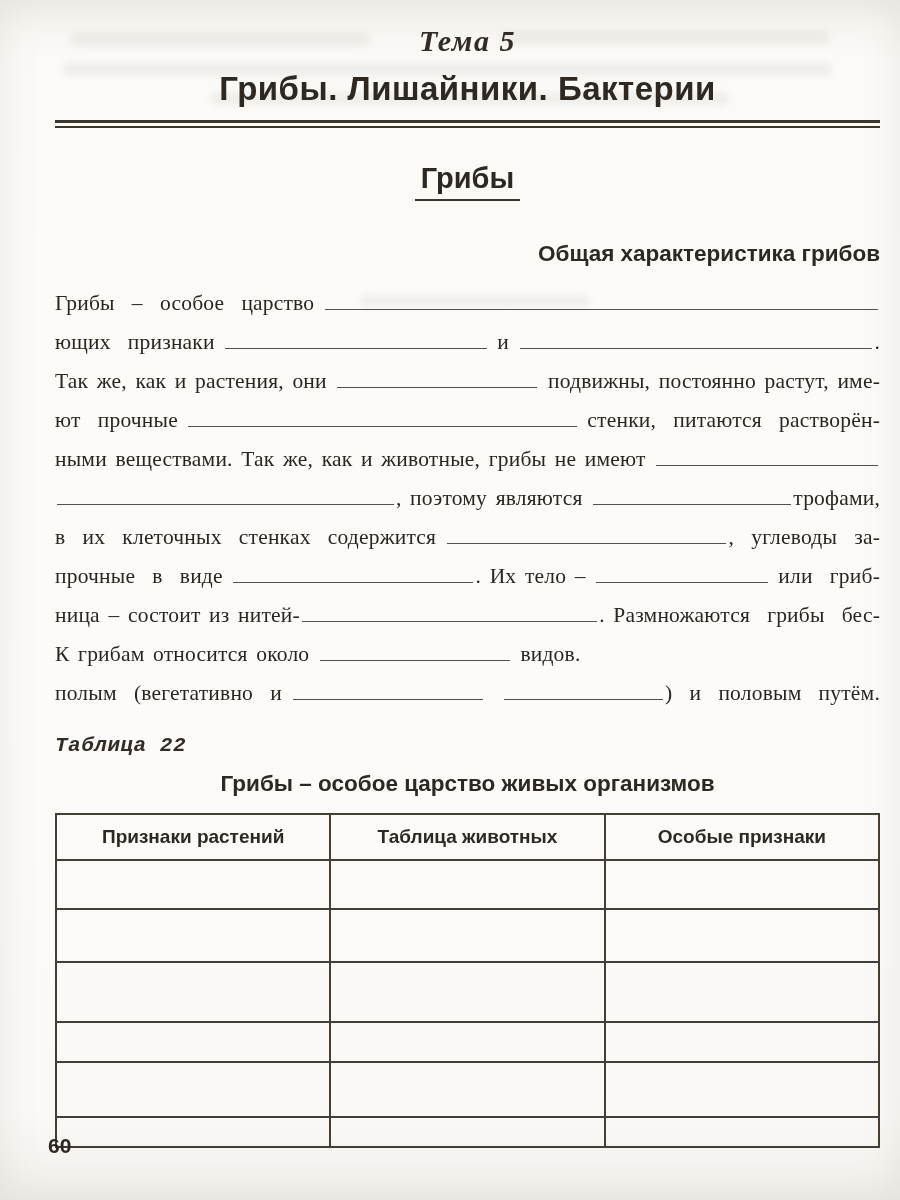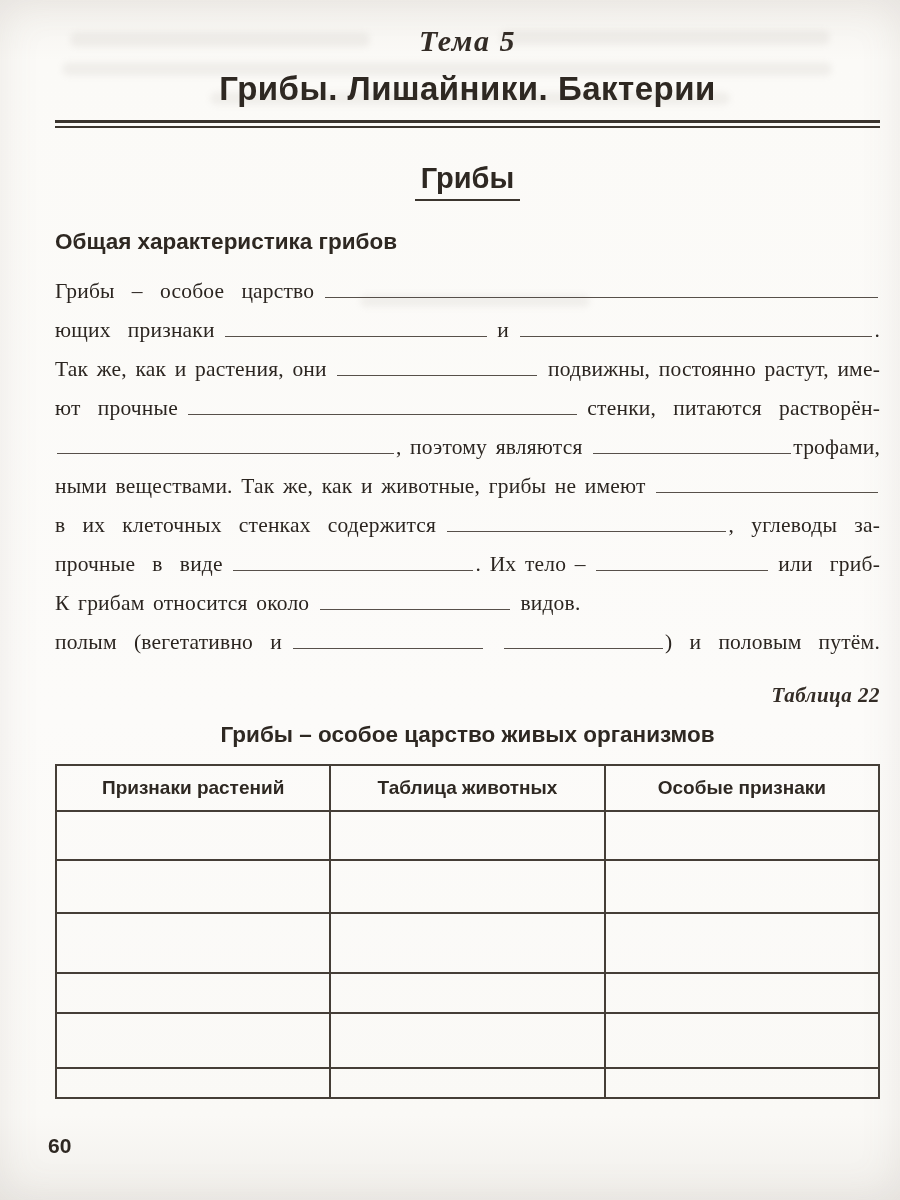--- a/index.html
+++ b/index.html
@@ -30,34 +30,34 @@
     margin-top:12px; height:3px;
     border-top:3px solid #3b352e; border-bottom:2px solid #3b352e;
   }
   .section-heading { margin-top:34px; text-align:center; }
   .section-heading span {
     display:inline-block;
     font-family:"Liberation Sans", sans-serif; font-weight:bold; font-size:29px;
     border-bottom:2.5px solid #3b352e; padding:0 6px 4px 6px; color:#2e2822;
   }
   .subheading {
-    margin-top:28px; text-align:left;
+    margin-top:40px; text-align:right;
     font-family:"Liberation Sans", sans-serif; font-weight:bold; font-size:22.5px; color:#2e2822;
   }
   .paragraph { margin-top:24px; font-size:21.5px; letter-spacing:0.2px; }
   .para-line { display:flex; align-items:baseline; height:39px; word-spacing:3px; }
   .seg-text { white-space:pre; }
   .seg-blank {
     display:inline-block; height:0;
     border-bottom:1.5px solid #57504a;
     margin:0 2px;
   }
   .table-caption {
-    margin-top:14px; text-align:right;
-    font-style:italic; font-weight:bold; font-size:21px; color:#332c26; letter-spacing:0.5px;
+    margin-top:14px; 
+    font-style:italic; font-weight:bold; font-size:21px; color:#332c26; letter-spacing:0.5px;font-family:Liberation Mono, monospace;
   }
   .table-title {
     margin-top:14px; text-align:center;
     font-family:"Liberation Sans", sans-serif; font-weight:bold; font-size:22.5px; color:#2e2822;
   }
   table.fill-table { width:100%; border-collapse:collapse; margin-top:16px; }
   table.fill-table th, table.fill-table td { border:2px solid #453e37; }
   table.fill-table th {
     font-family:"Liberation Sans", sans-serif; font-weight:bold; font-size:19px;
     padding:11px 6px; text-align:center; color:#2e2822; width:33.33%;
@@ -112,40 +112,45 @@
           <span class="seg-text">Так же, как и растения, они </span>
           <span class="seg-blank" style="flex-grow: 1;"></span>
           <span class="seg-text"> подвижны, постоянно растут, име-</span>
         </div>
         <div class="para-line">
           <span class="seg-text">ют  прочные </span>
           <span class="seg-blank" style="flex-grow: 1;"></span>
           <span class="seg-text"> стенки,  питаются  растворён-</span>
         </div>
         <div class="para-line">
+          <span class="seg-text">ными веществами. Так же, как и животные, грибы не имеют </span>
+          <span class="seg-blank" style="flex-grow: 1;"></span>
+        </div>
+        <div class="para-line">
           <span class="seg-blank" style="flex-grow: 1.7;"></span>
           <span class="seg-text">, поэтому являются </span>
           <span class="seg-blank" style="flex-grow: 1;"></span>
           <span class="seg-text">трофами,</span>
-        </div>
-        <div class="para-line">
-          <span class="seg-text">ными веществами. Так же, как и животные, грибы не имеют </span>
-          <span class="seg-blank" style="flex-grow: 1;"></span>
         </div>
         <div class="para-line">
           <span class="seg-text">в  их  клеточных  стенках  содержится </span>
           <span class="seg-blank" style="flex-grow: 1;"></span>
           <span class="seg-text">,  углеводы  за-</span>
         </div>
         <div class="para-line">
           <span class="seg-text">прочные  в  виде </span>
           <span class="seg-blank" style="flex-grow: 1.4;"></span>
           <span class="seg-text">. Их тело – </span>
           <span class="seg-blank" style="flex-grow: 1;"></span>
           <span class="seg-text"> или  гриб-</span>
+        </div>
+        <div class="para-line">
+          <span class="seg-text">ница – состоит из нитей-</span>
+          <span class="seg-blank" style="flex-grow: 1;"></span>
+          <span class="seg-text">. Размножаются  грибы  бес-</span>
         </div>
         <div class="para-line">
           <span class="seg-text">К грибам относится около </span>
           <span class="seg-blank" style="width: 190px;"></span>
           <span class="seg-text"> видов.</span>
         </div>
         <div class="para-line">
           <span class="seg-text">полым  (вегетативно  и </span>
           <span class="seg-blank" style="flex-grow: 1.2;"></span>
           <span class="seg-text">  </span>

